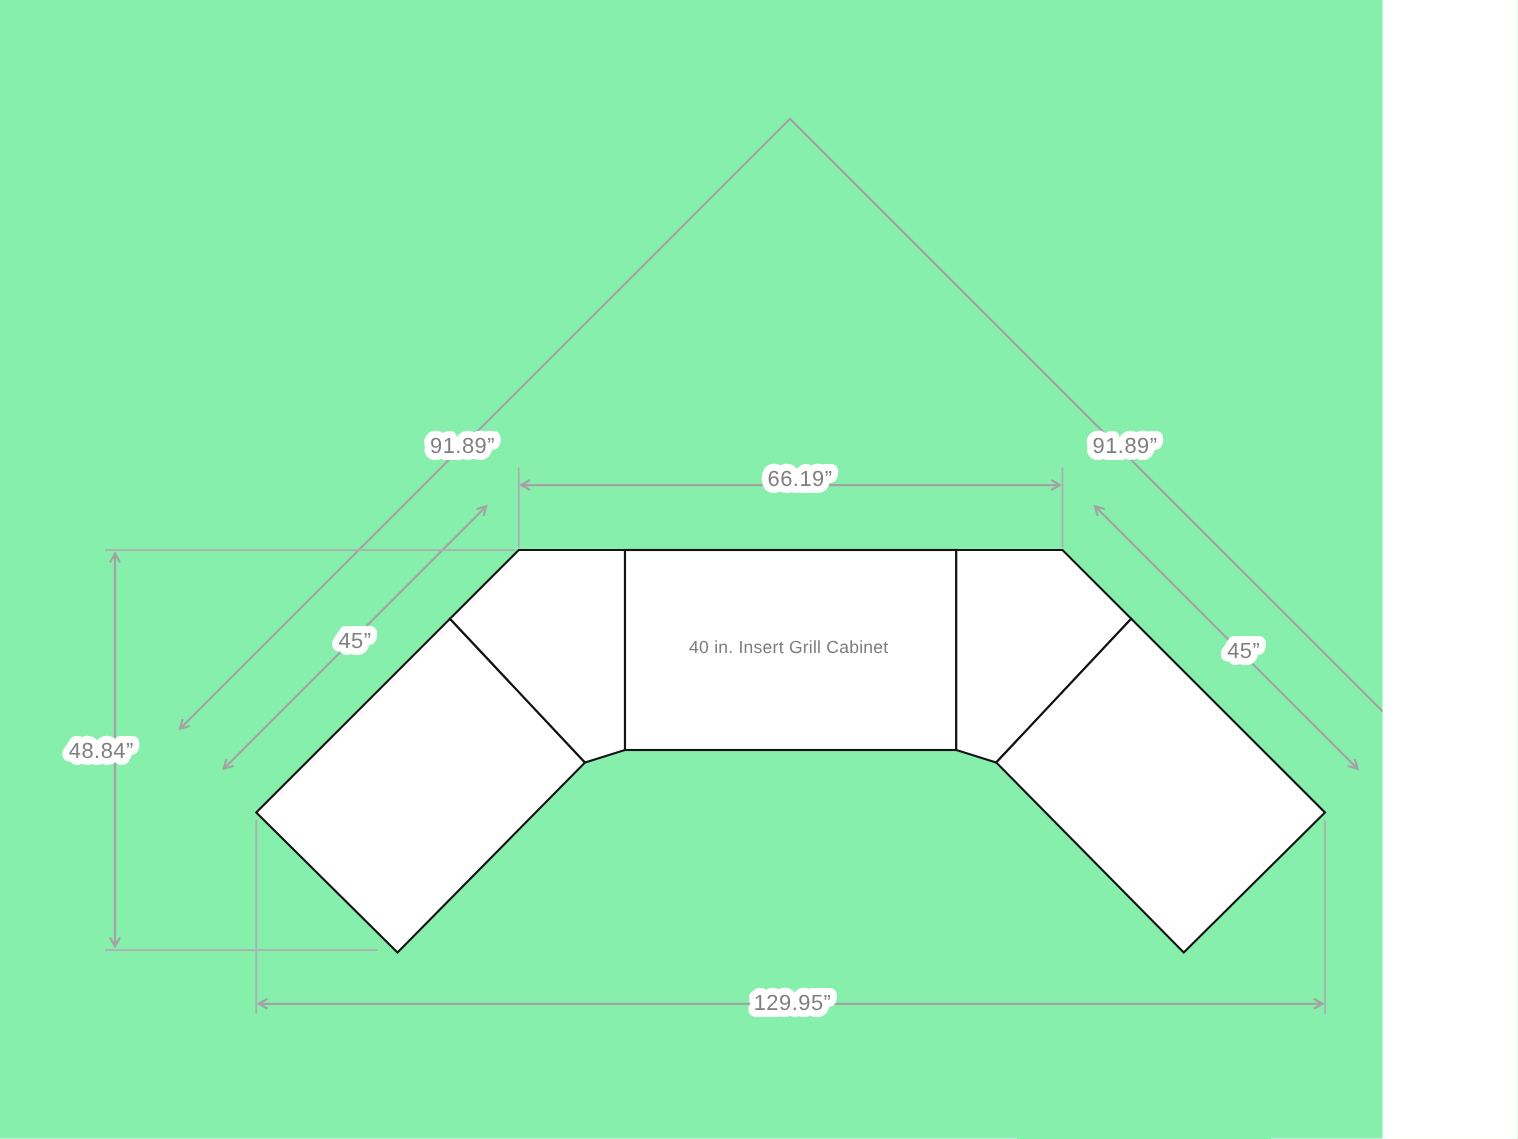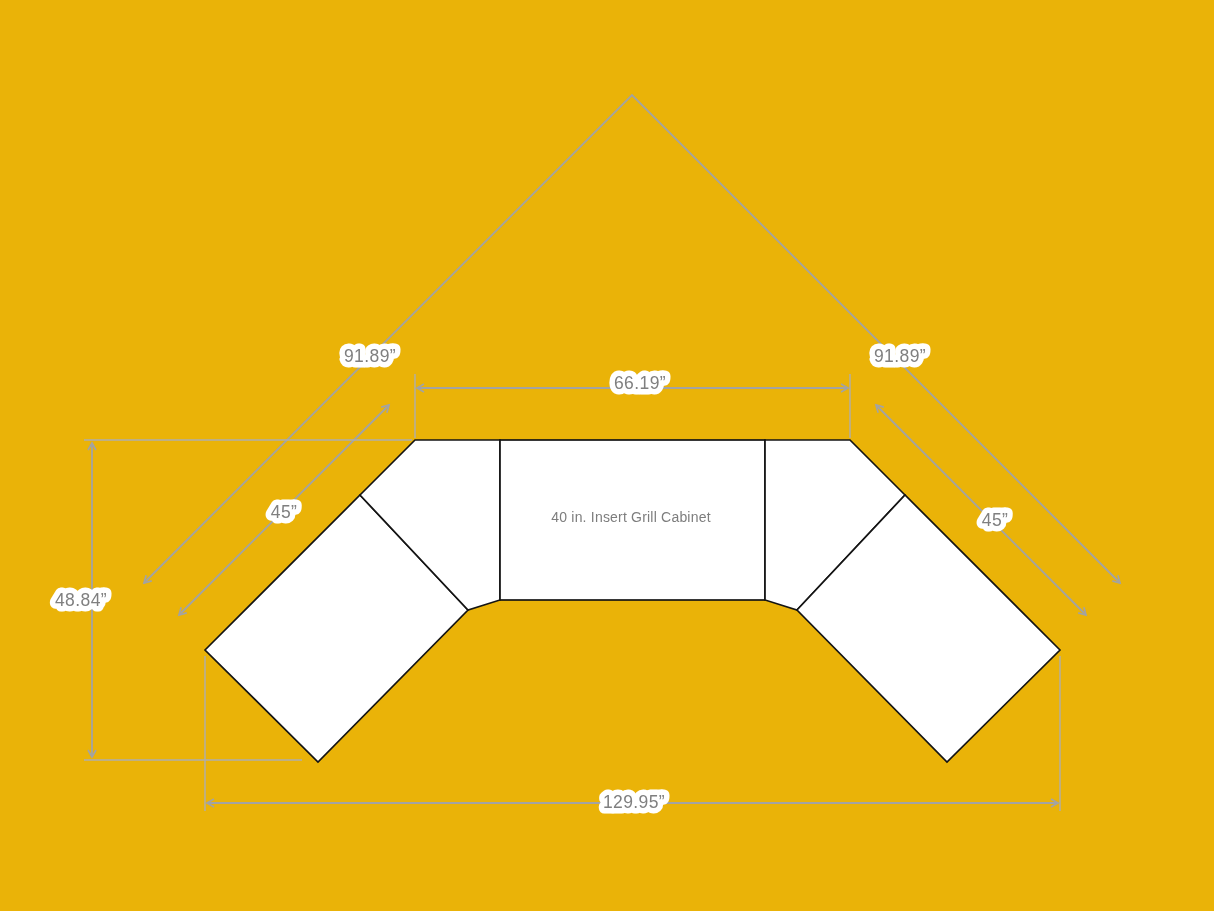--- a/index.html
+++ b/index.html
@@ -1,23 +1,23 @@
 <!DOCTYPE html>
 <html><head>
 <meta charset="utf-8">
 <style>
   html, body {
     margin: 0;
     padding: 0;
     background: #ffffff;
   }
   .canvas {
-    width: 1214px;
+    width: 1106px;
     height: 911px;
-    background: #eab308;
+    background: #86efac;
     position: relative;
     overflow: hidden;
   }
   svg { display: block; }
 
   
   .outline polygon,
   .outline rect {
     fill: #ffffff;
     stroke: #141414;

